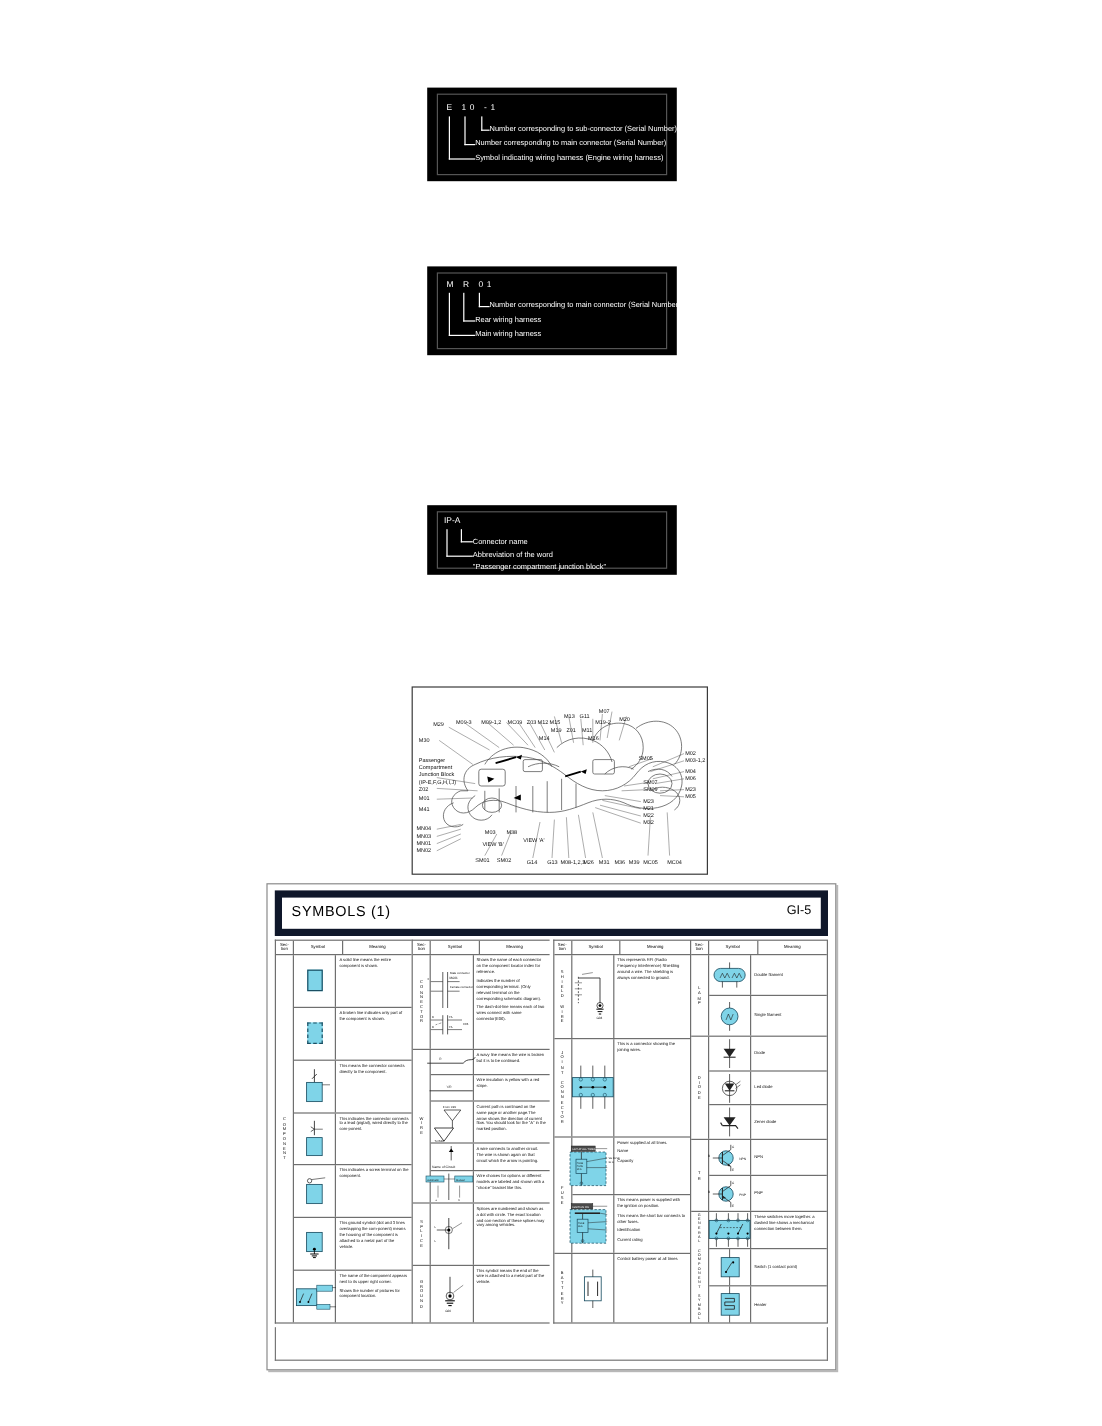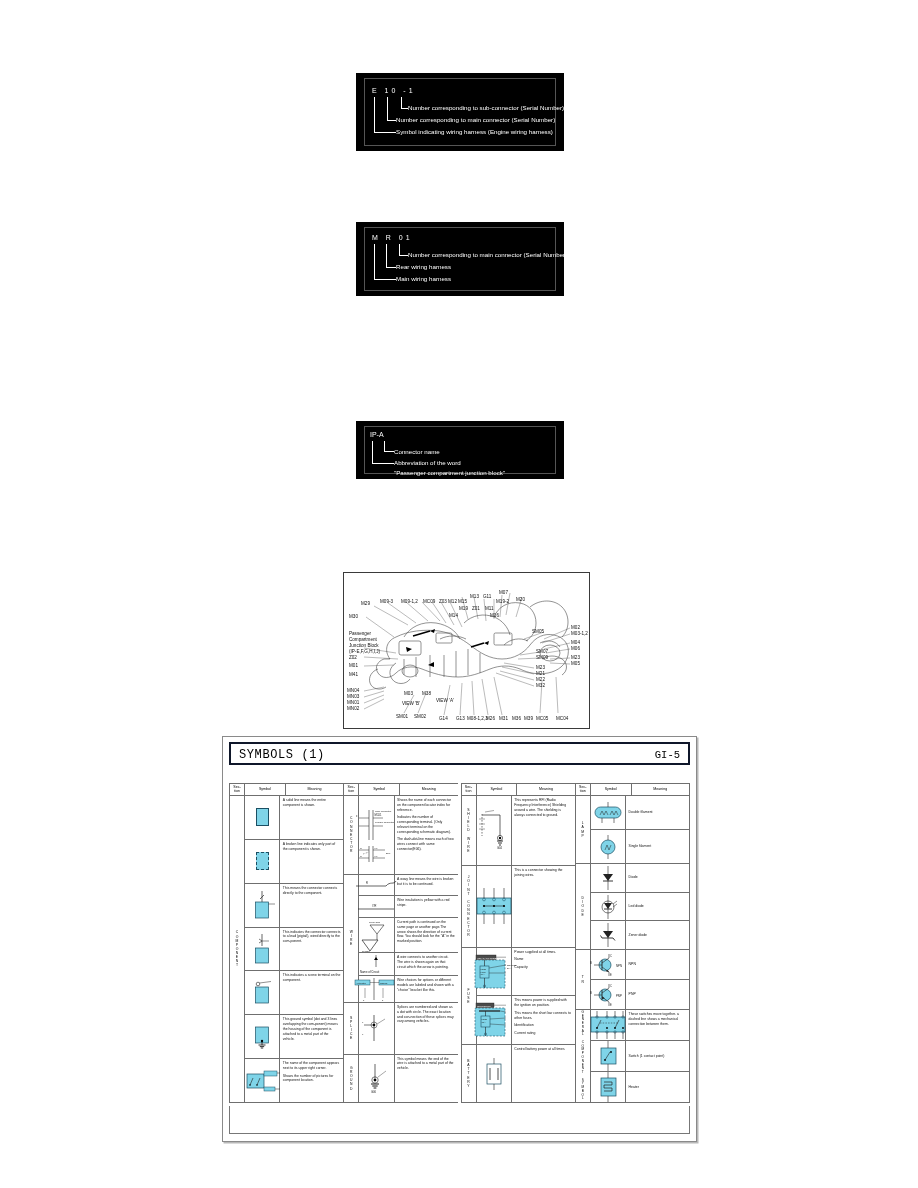--- a/index.html
+++ b/index.html
@@ -14,21 +14,21 @@
   .hrule{position:absolute;background:#fff;height:1px;}
 
   
   #engine-diagram{position:absolute;border:1px solid #3a3a3a;background:#fff;}
   .eng-svg{position:absolute;left:0;top:0;}
   .eng-lbl{position:absolute;font-size:4.6px;font-family:"Liberation Sans",sans-serif;color:#111;white-space:nowrap;line-height:1.25;}
 
   
   #symbols-sheet{position:absolute;left:222px;top:736px;width:475px;height:406px;border:1px solid #8a8a8a;background:#fff;box-sizing:border-box;
      box-shadow:1.5px 1.5px 0 #b8b8b8;}
-  #sheet-titlebar{position:absolute;left:6px;top:5px;right:6px;height:23px;border:2px solid #0f172a;box-sizing:border-box;font-family:Liberation Mono, monospace;}
+  #sheet-titlebar{position:absolute;left:6px;top:5px;right:6px;height:38px;border:6px solid #0f172a;box-sizing:border-box;}
   #sheet-title{position:absolute;left:8px;top:4px;font-size:12px;letter-spacing:.6px;}
   #sheet-page{position:absolute;right:8px;top:5px;font-size:10.5px;}
   #sheet-table{position:absolute;left:6px;top:46px;right:6px;height:320px;display:flex;}
   #sheet-footer{position:absolute;left:6px;bottom:7px;right:6px;height:28px;border:1px solid #777;border-top:none;box-sizing:border-box;}
 
   .colgroup{flex:1 1 0;border:1px solid #6f6f6f;border-right:none;box-sizing:border-box;display:flex;flex-direction:column;}
   .colgroup.last{border-right:1px solid #6f6f6f;}
   .colgroup.gap{margin-left:3px;border-left:1px solid #6f6f6f;}
 
   .hdr{display:flex;height:11px;border-bottom:1px solid #6f6f6f;}

